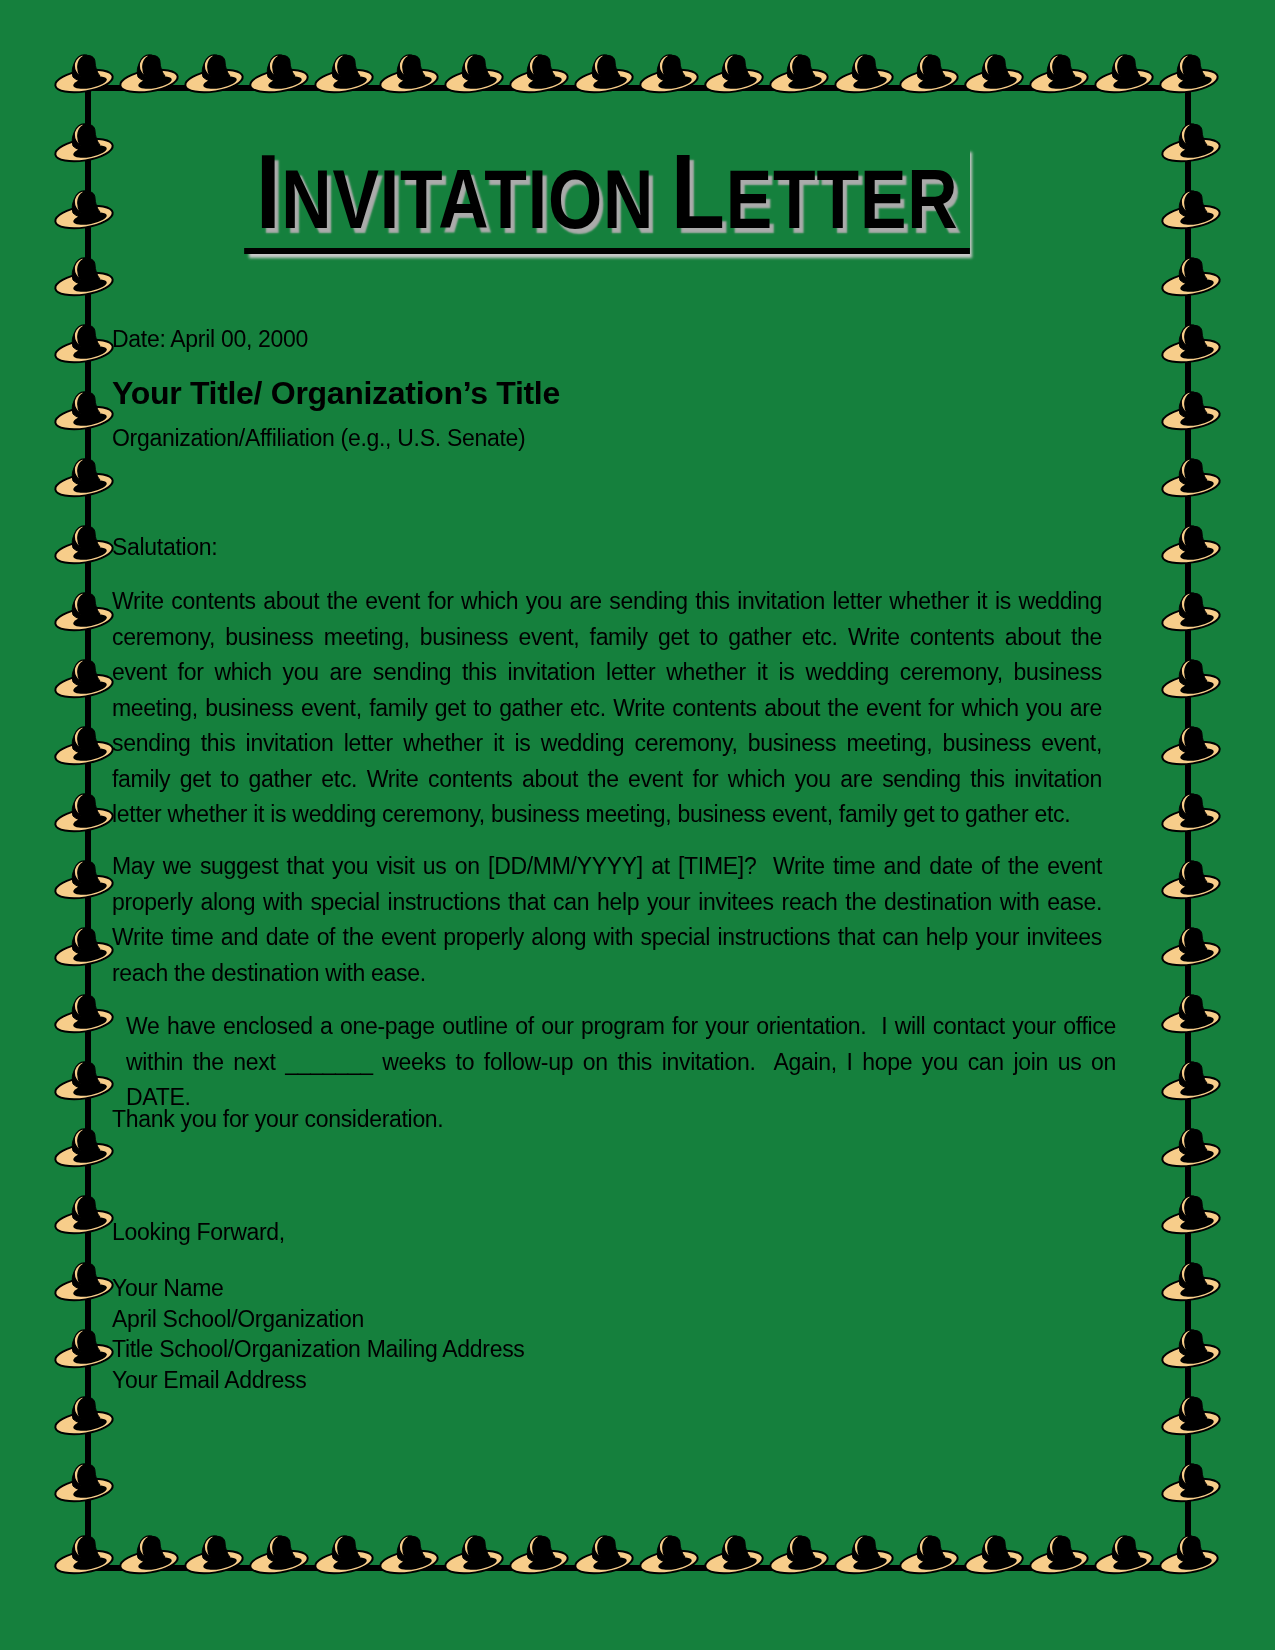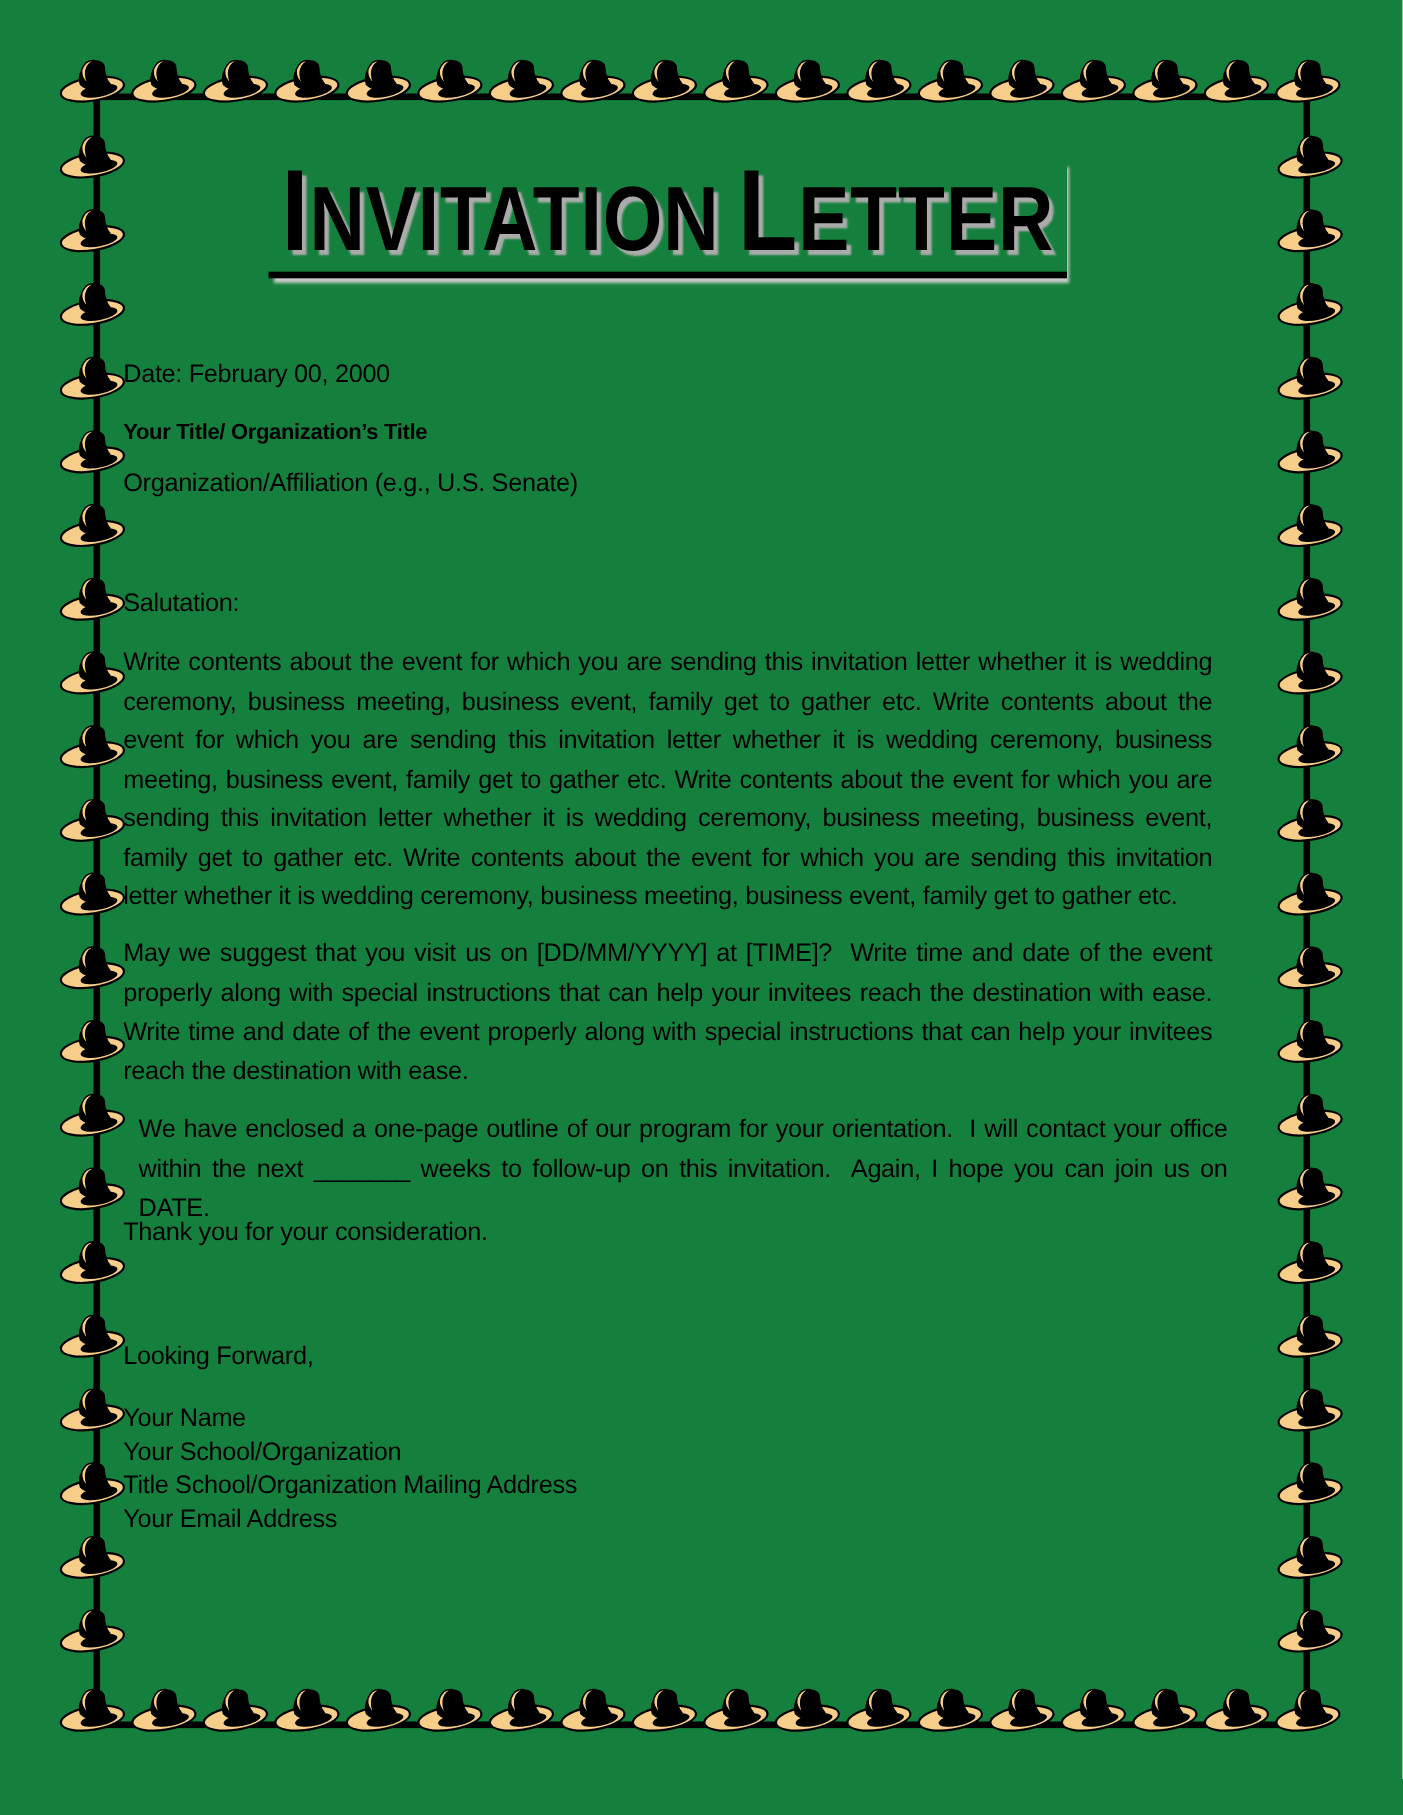--- a/index.html
+++ b/index.html
@@ -50,21 +50,21 @@
     position: absolute;
     left: 112px; top: 0;
     width: 990px;
     height: 100%;
     font-size: 23px;
     letter-spacing: -0.3px;
   }
   .block { position: absolute; left: 0; width: 100%; line-height: 30px; }
   .para  { position: absolute; left: 0; width: 100%; line-height: 35.5px; text-align: justify; }
   .date-line        { top: 324px; }
-  .recipient-title  { top: 378px; font-weight: bold; font-size: 20px; }
+  .recipient-title  { top: 378px; font-weight: bold; font-size: 32px; }
   .recipient-org    { top: 423px; }
   .recipient-city   { top: 453px; }
   .salutation       { top: 532px; }
   .para-1           { top: 584px; }
   .para-2           { top: 849px; }
   .para-3           { top: 1009px; margin-left: 14px; }
   .thanks           { top: 1104px; }
   .closing          { top: 1217px; }
   .signature        { top: 1273px; line-height: 30.7px; }
 </style>
@@ -543,36 +543,36 @@
     <path d="M20 24 C17 14 23 5 30 3 C37 1 42 4 42 9 C42 13 44 20 47 23 C40 30 27 31 20 24 Z" fill="#000" stroke="#000" stroke-width="1"></path>
     <path d="M21.5 10 C24 3.5 29 1.2 34 2.2 C29 3.2 26.3 6 25.2 10.5 C24.2 15 25.2 19.5 27.2 23.5 C23.2 20.5 20.5 15.5 21.5 10 Z" fill="var(--hat-brim,#F7CD8A)" stroke="#000" stroke-width="1.3"></path>
   </svg>
     </div>
 
   <div class="title-wrap">
     <span class="title-scale"><span class="title-initial">I</span><span>NVITATION</span><span class="title-initial title-word2">L</span><span>ETTER</span></span>
   </div>
 
   <div class="content">
-    <div class="block date-line">Date: February 00, 2000</div>
+    <div class="block date-line">Date: April 00, 2000</div>
 
     <div class="block recipient-title">Your Title/ Organization’s Title</div>
     <div class="block recipient-org">Organization/Affiliation (e.g., U.S. Senate)</div>
 
     <div class="block salutation">Salutation:</div>
 
     <div class="para para-1">Write contents about the event for which you are sending this invitation letter whether it is wedding ceremony, business meeting, business event, family get to gather etc. Write contents about the event for which you are sending this invitation letter whether it is wedding ceremony, business meeting, business event, family get to gather etc. Write contents about the event for which you are sending this invitation letter whether it is wedding ceremony, business meeting, business event, family get to gather etc. Write contents about the event for which you are sending this invitation letter whether it is wedding ceremony, business meeting, business event, family get to gather etc.</div>
     <div class="para para-2">May we suggest that you visit us on [DD/MM/YYYY] at [TIME]?&nbsp; Write time and date of the event properly along with special instructions that can help your invitees reach the destination with ease. Write time and date of the event properly along with special instructions that can help your invitees reach the destination with ease.</div>
     <div class="para para-3">We have enclosed a one-page outline of our program for your orientation.&nbsp; I will contact your office within the next _______ weeks to follow-up on this invitation.&nbsp; Again, I hope you can join us on DATE.</div>
 
     <div class="block thanks">Thank you for your consideration.</div>
 
     <div class="block closing">Looking Forward,</div>
 
     <div class="block signature">
       <div>Your Name</div>
-      <div>Your School/Organization</div>
+      <div>April School/Organization</div>
       <div>Title School/Organization Mailing Address</div>
       <div>Your Email Address</div>
     </div>
   </div>
 
 </div>
 
 </body></html>

